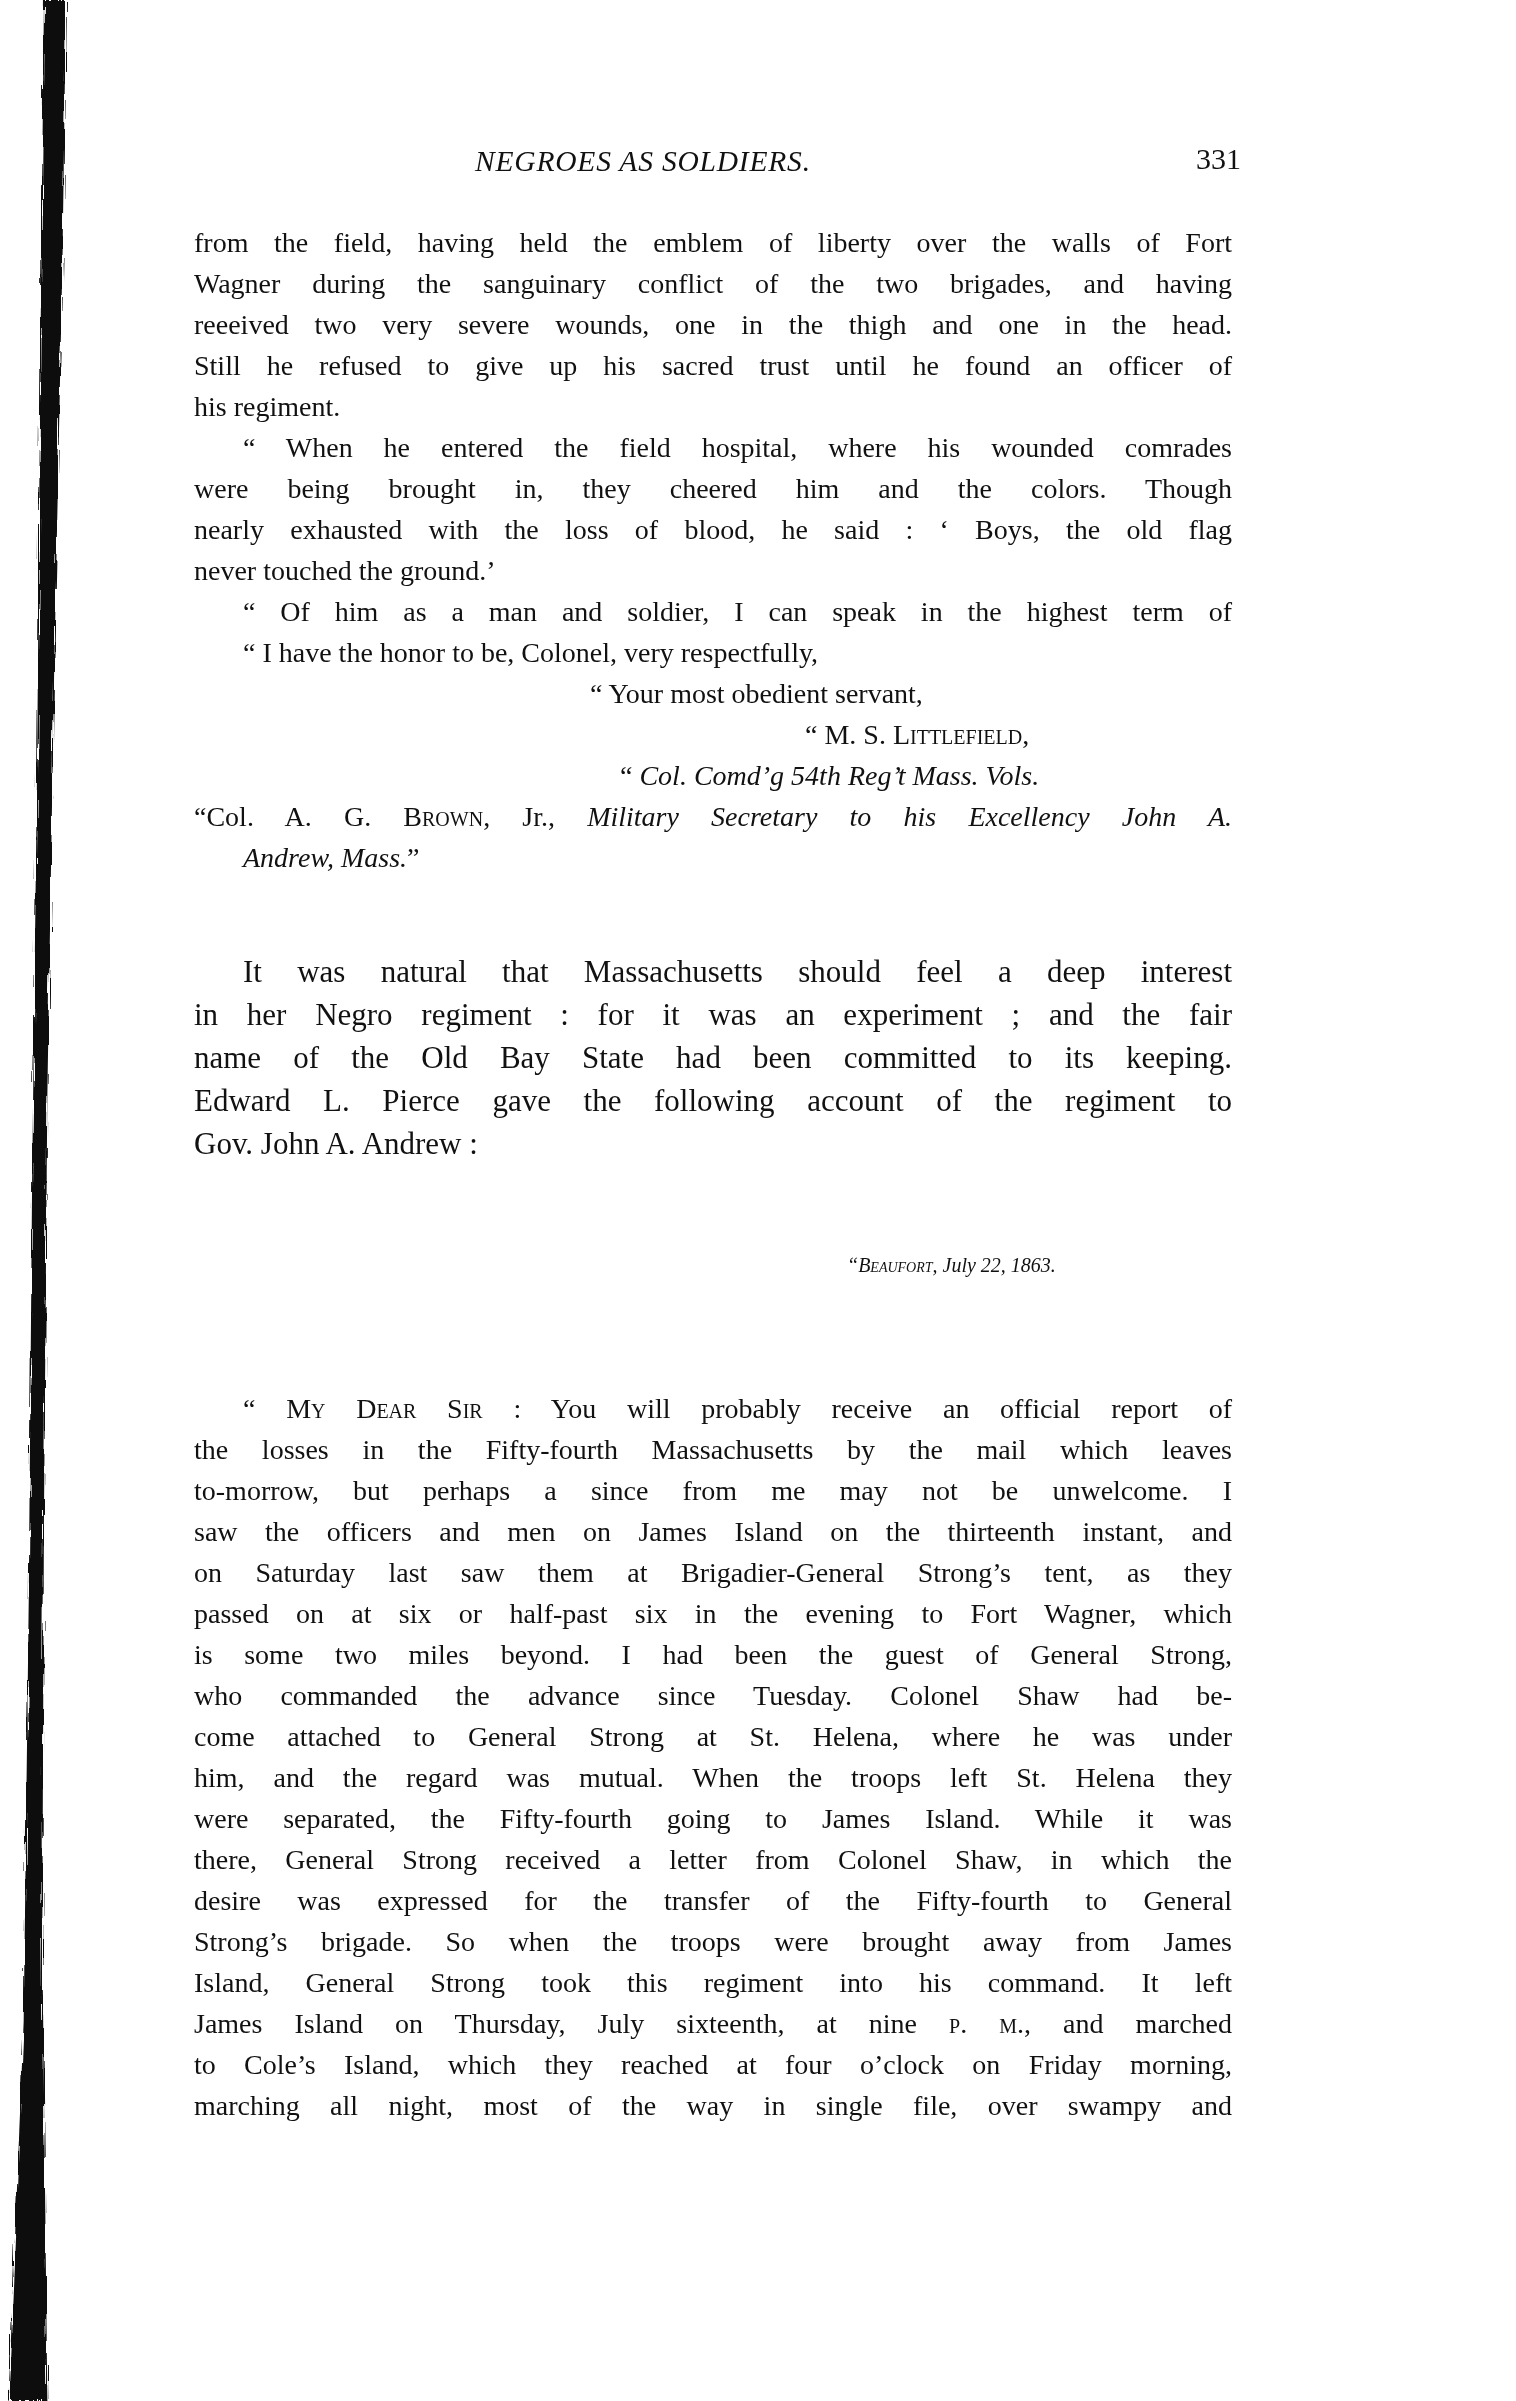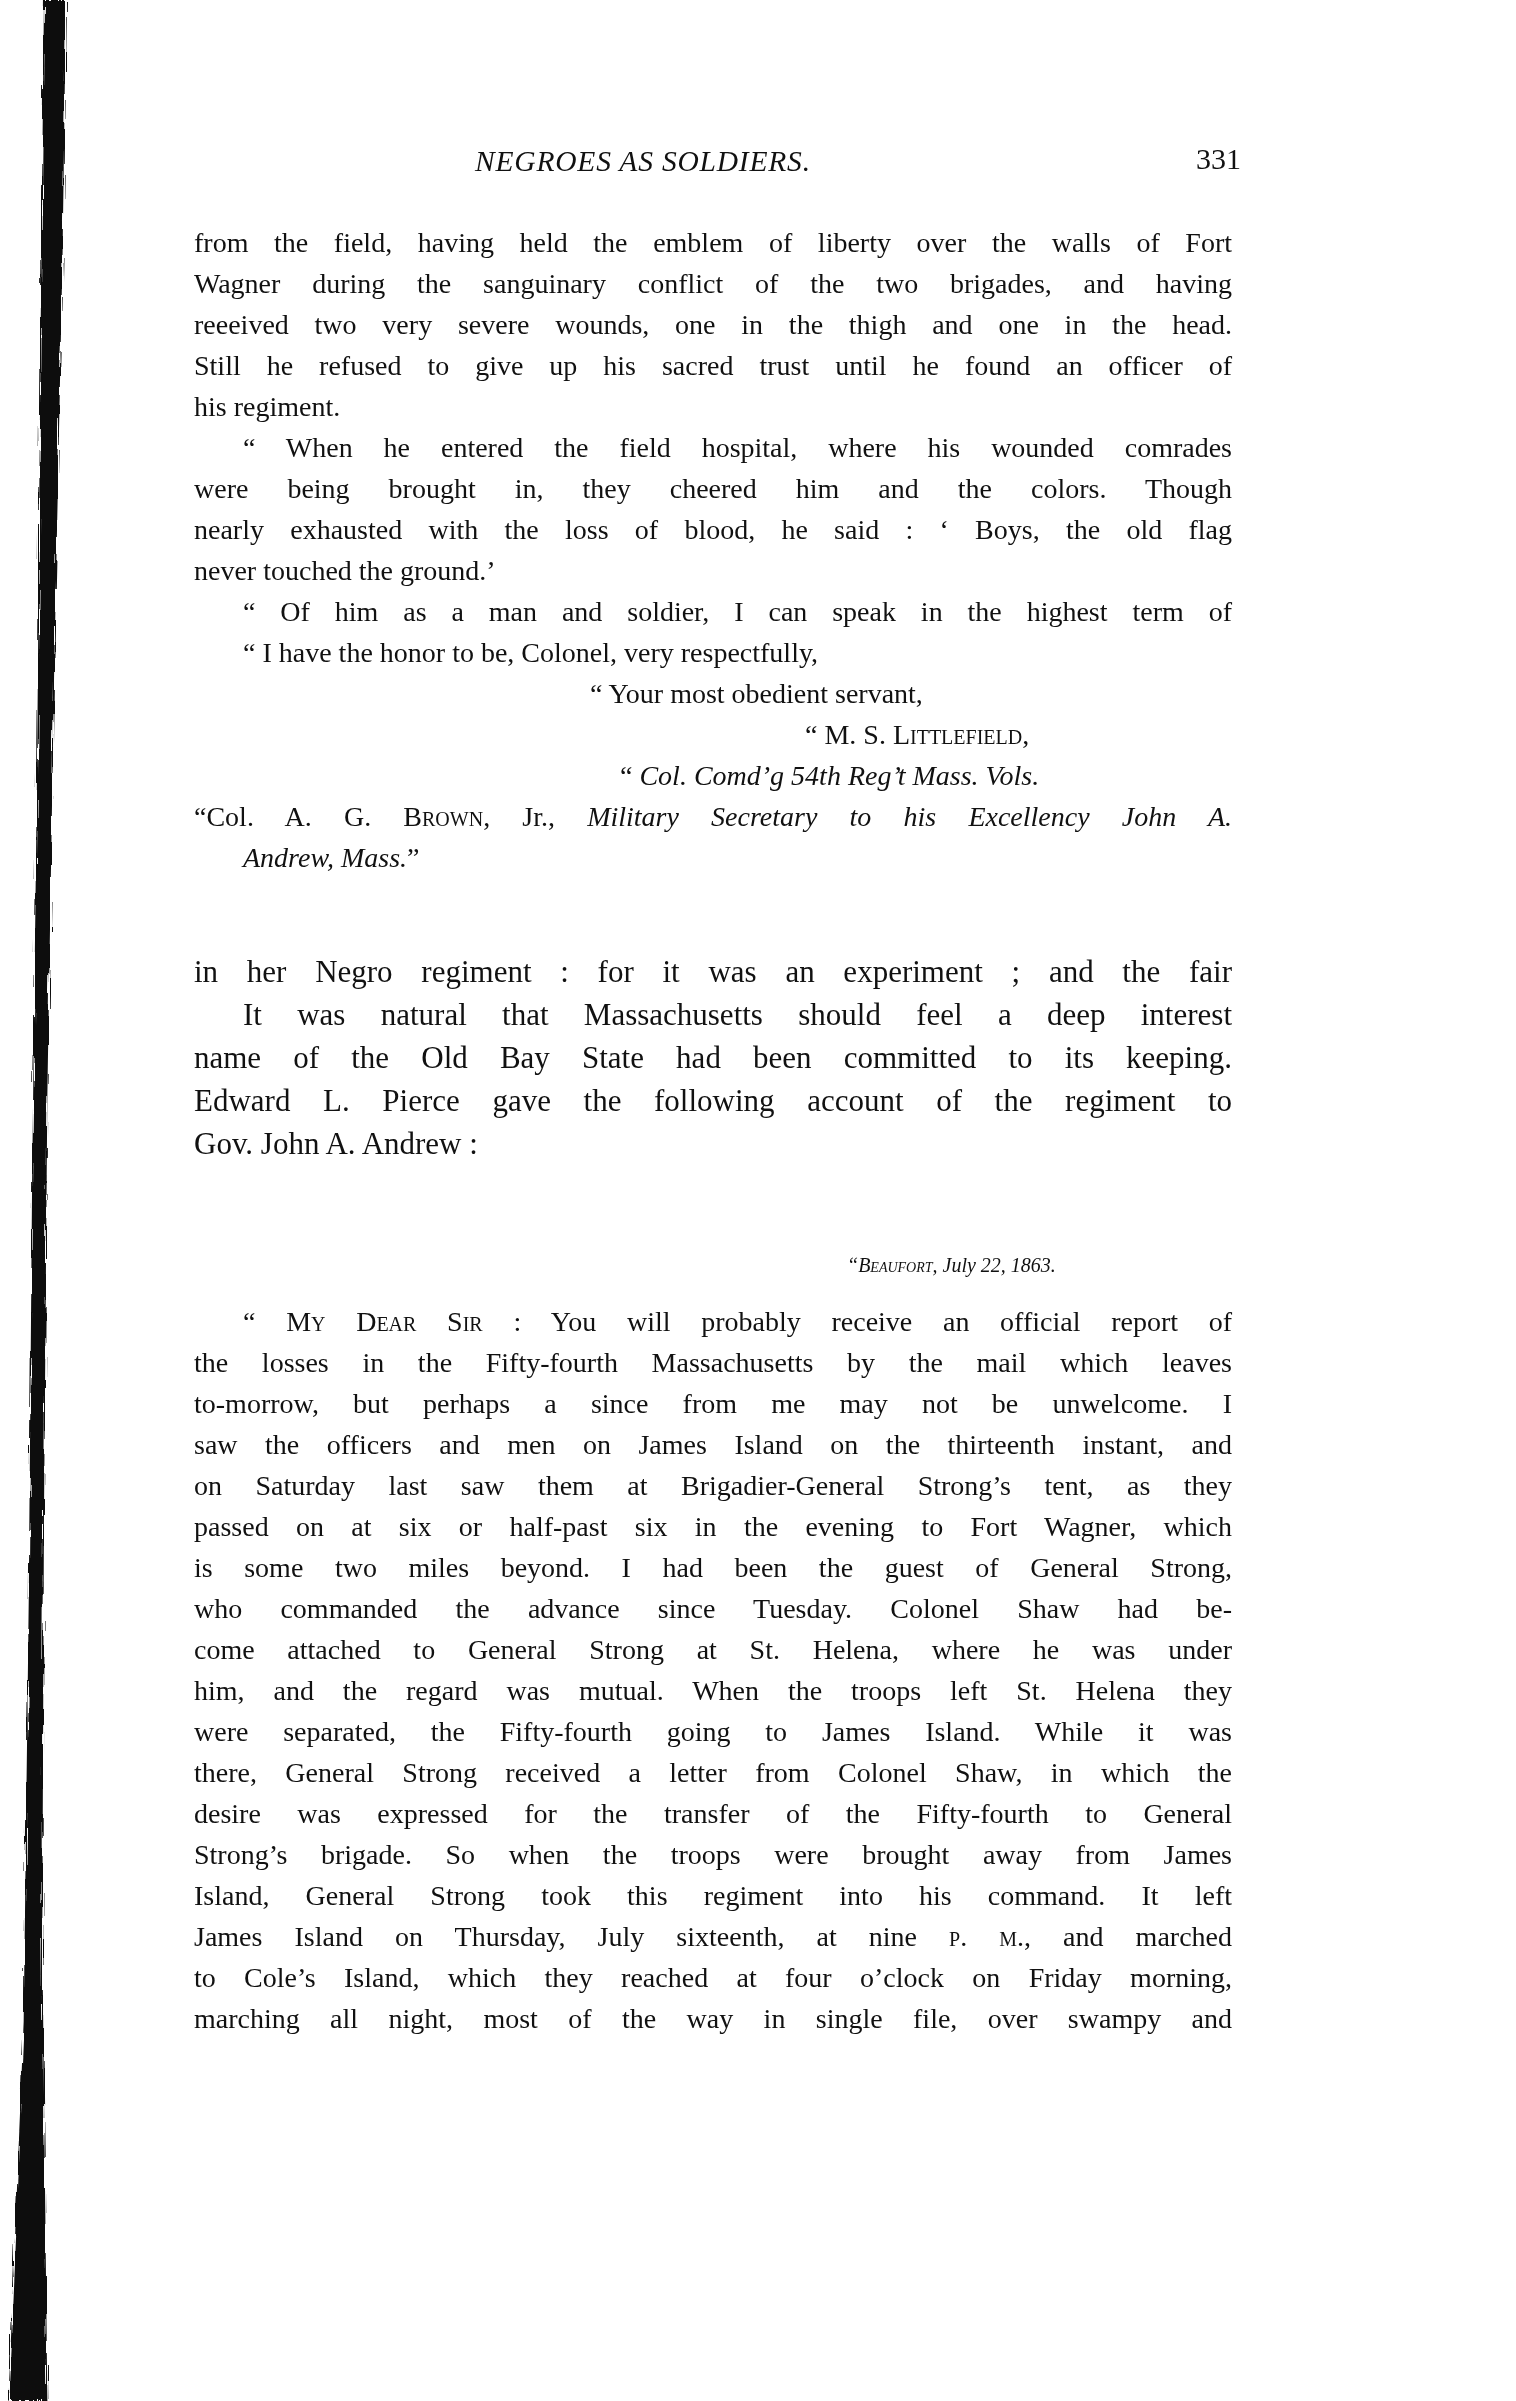--- a/index.html
+++ b/index.html
@@ -13,21 +13,21 @@
   .block { position: absolute; left: 194px; width: 1038px; }
   .line { display: block; white-space: nowrap; text-align: justify; text-align-last: justify; height: 41px; line-height: 41px; font-size: 28px; }
   .line.last { text-align-last: left; }
   .line.indent { padding-left: 49px; }
   .sc { font-variant: small-caps; }
   .it { font-style: italic; }
   .big .line { font-size: 31px; height: 43px; line-height: 43px; }
   #letter1 { top: 222px; }
   #para2 { top: 950px; }
   #dateline { position: absolute; top: 1254px; left: 847px; font-size: 20px; white-space: nowrap; font-style: italic; }
-  #letter2 { top: 1301px; }
+  #letter2 { top: 1388px; }
 </style>
 </head>
 <body>
 
 <svg class="binding" viewBox="0 0 110 2850" preserveAspectRatio="none">
   <defs>
     <filter id="rough">
         <feTurbulence type="fractalNoise" baseFrequency="0.9 0.02" numOctaves="2" result="n"></feTurbulence>
       <feDisplacementMap in="SourceGraphic" in2="n" scale="10"></feDisplacementMap>
       </filter>
@@ -56,22 +56,22 @@
 
     <span class="line last indent">“ I have the honor to be, Colonel, very respectfully,</span>
     <span class="line last" style="padding-left:396px">“ Your most obedient servant,</span>
     <span class="line last" style="padding-left:611px"><span>“ </span><span class="sc">M. S. Littlefield,</span></span>
     <span class="line last" style="padding-left:426px"><span>“ </span><span class="it">Col. Comd’g 54th Reg’t Mass. Vols.</span></span>
     <span class="line"><span>“Col. A. G. </span><span class="sc">Brown</span><span>, Jr., </span><span class="it">Military Secretary to his Excellency John A.</span></span>
     <span class="line last indent"><span class="it">Andrew, Mass.</span><span>”</span></span>
   </div>
 
   <div class="block big" id="para2">
+    <span class="line indent">It was natural that Massachusetts should feel a deep interest</span>
     <span class="line">in her Negro regiment : for it was an experiment ; and the fair</span>
-    <span class="line indent">It was natural that Massachusetts should feel a deep interest</span>
     <span class="line">name of the Old Bay State had been committed to its keeping.</span>
     <span class="line">Edward L. Pierce gave the following account of the regiment to</span>
     <span class="line last">Gov. John A. Andrew :</span>
   </div>
 
   <div id="dateline"><span>“</span><span class="sc">Beaufort</span><span>, July 22, 1863.</span></div>
 
   <div class="block" id="letter2">
     <span class="line indent"><span>“ </span><span class="sc">My Dear Sir</span><span> :  </span><span>You will probably receive an official report of</span></span>
     <span class="line">the losses in the Fifty-fourth Massachusetts by the mail which leaves</span>

